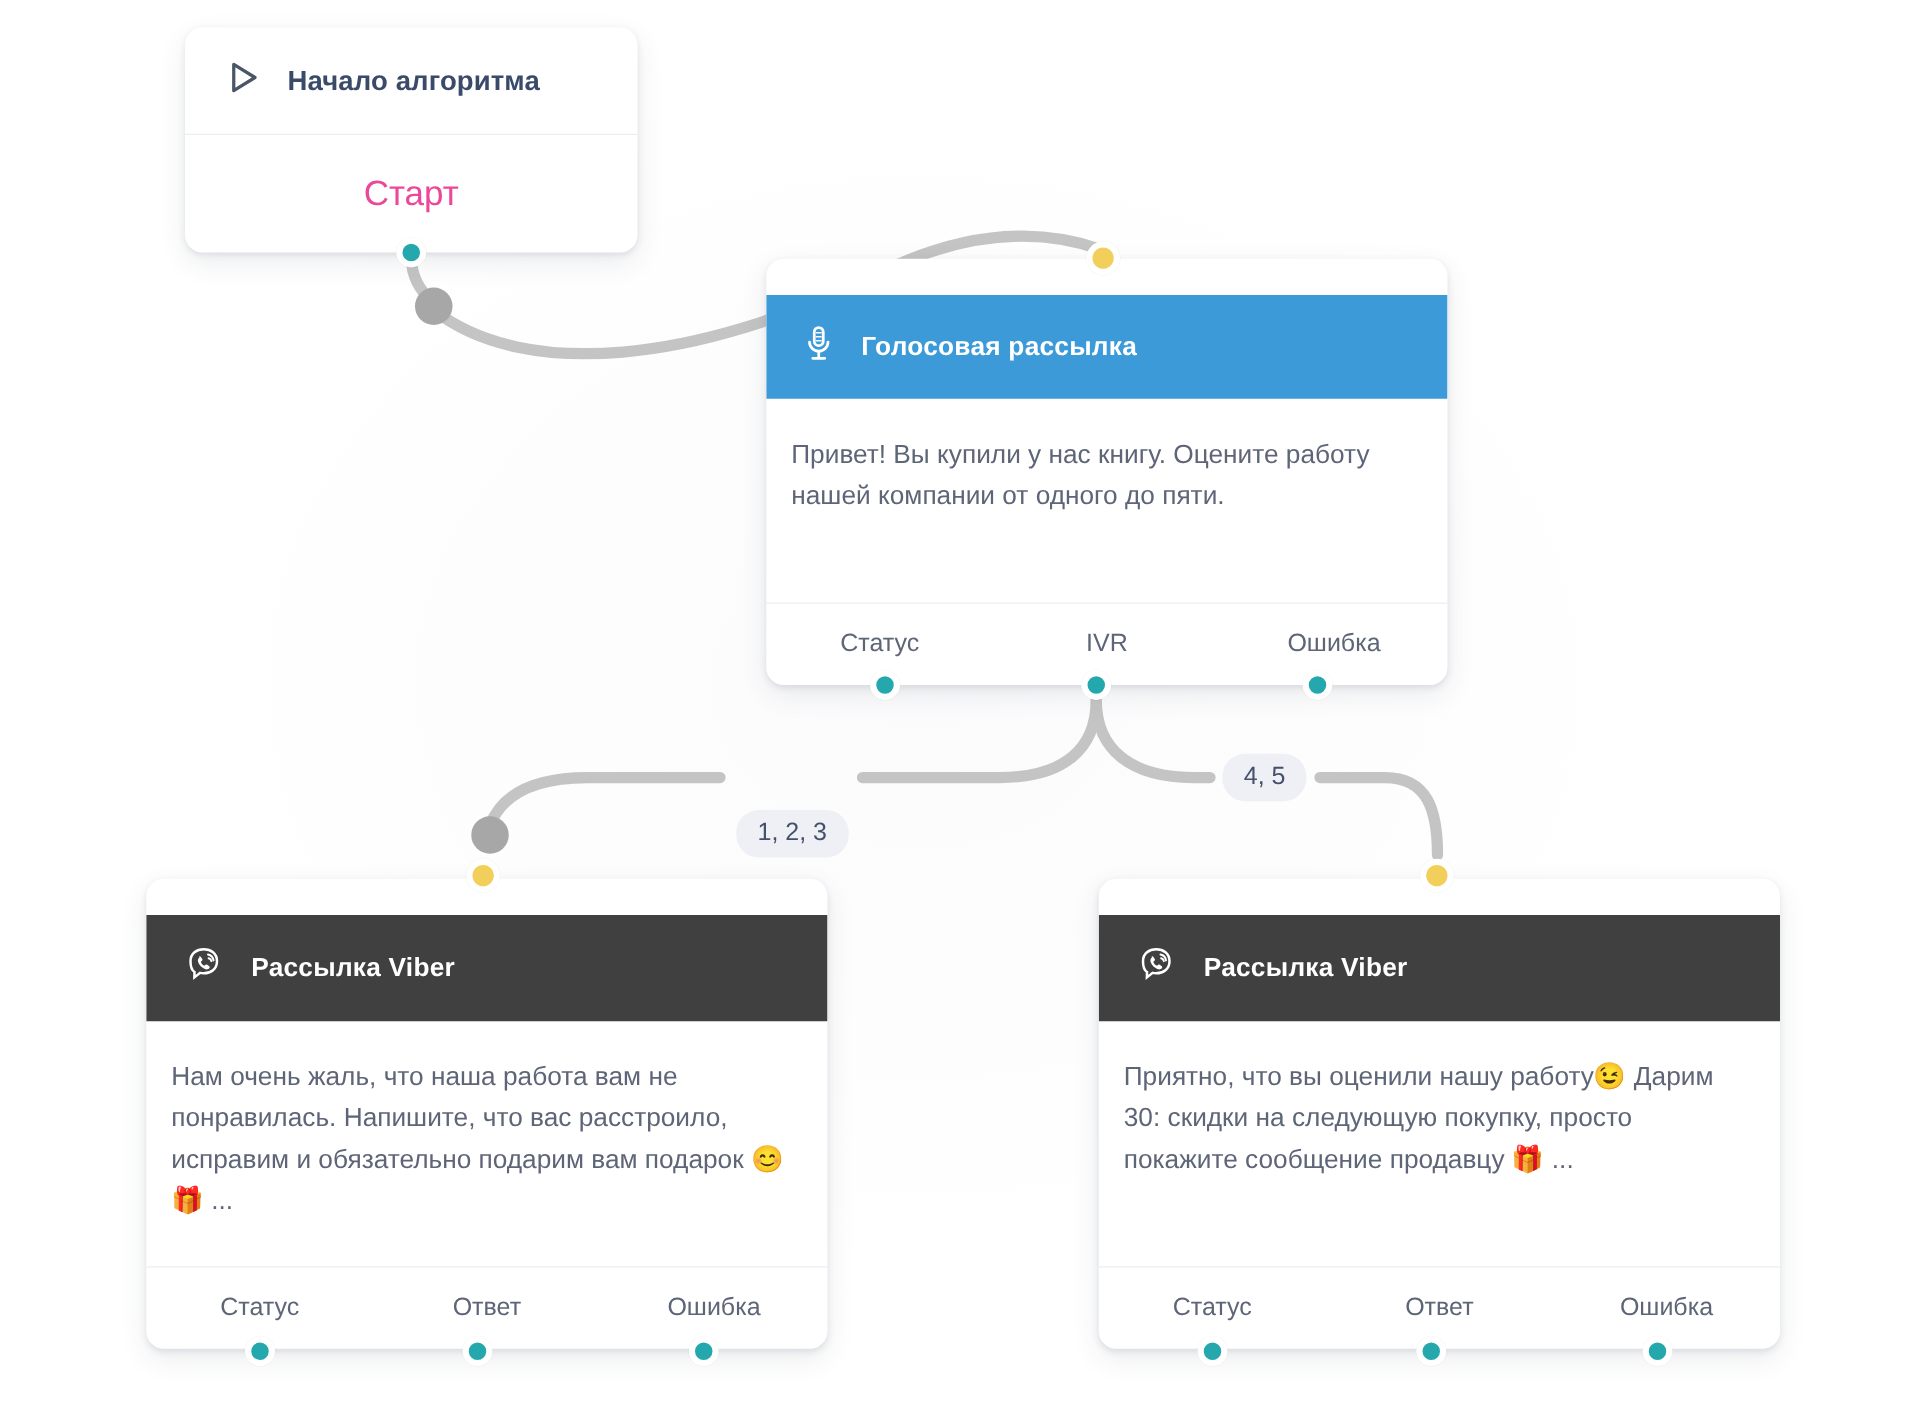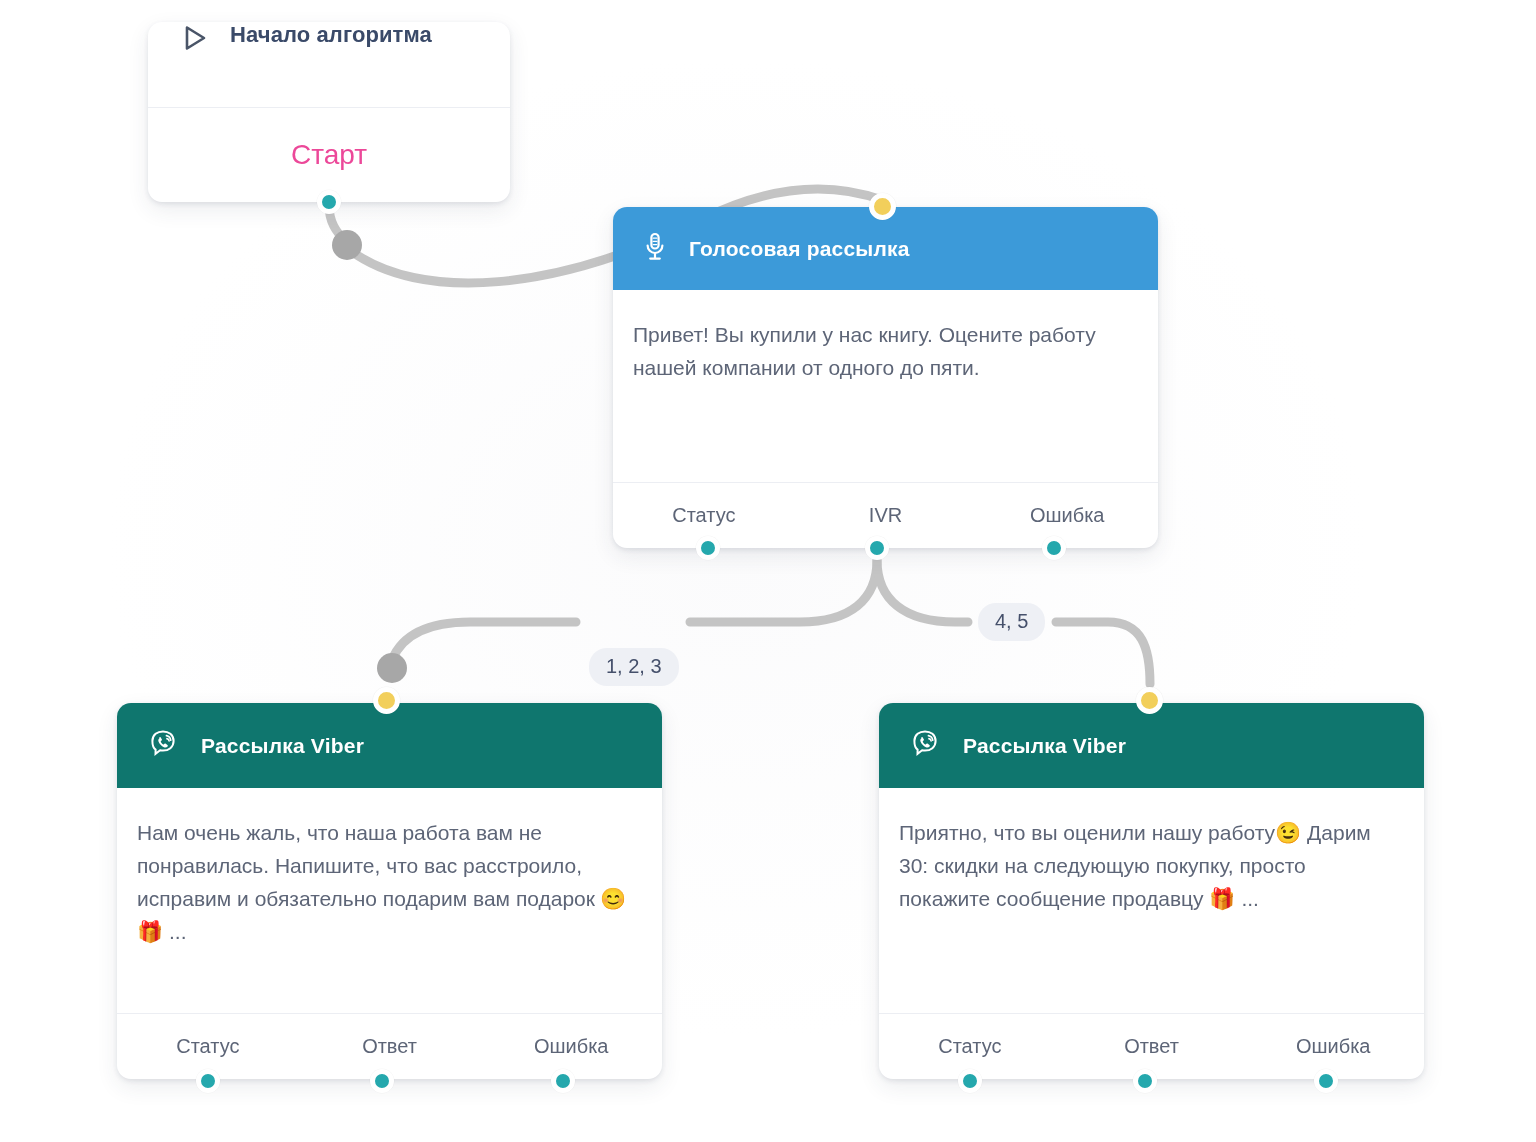--- a/index.html
+++ b/index.html
@@ -42,20 +42,21 @@
   .node-start {
     left: 148px;
     top: 22px;
     width: 362px;
     height: 180px;
     overflow: hidden;
   }
   .start-head {
     height: 86px;
     display: flex;
+    align-items: center;
     padding-left: 32px;
     gap: 20px;
     border-bottom: 1px solid #eceef3;
     box-sizing: border-box;
   }
   .start-title {
     font-size: 22px;
     font-weight: 700;
     color: #3a4a69;
     letter-spacing: .1px;
@@ -76,20 +77,21 @@
     width: 545px;
     height: 341px;
     overflow: hidden;
   }
   .hdr {
     display: flex;
     align-items: center;
     gap: 22px;
     padding-left: 30px;
     box-sizing: border-box;
+    margin-top: 29px;
   }
   .hdr-voice {
     height: 83px;
     background: #3c9ad9;
   }
   .hdr-title {
     font-size: 21px;
     font-weight: 700;
     color: #ffffff;
     letter-spacing: .2px;
@@ -130,21 +132,21 @@
   
   .node-viber {
     width: 545px;
     height: 376px;
     overflow: hidden;
   }
   .node-viber-left  { left: 117px;  top: 703px; }
   .node-viber-right { left: 879px;  top: 703px; }
   .hdr-viber {
     height: 85px;
-    background: #0f766e;
+    background: #404040;
   }
   .viber-msg { height: 199px; }
 
   
   .dot {
     position: absolute;
     border-radius: 50%;
     box-sizing: border-box;
   }
   .dot-out {

